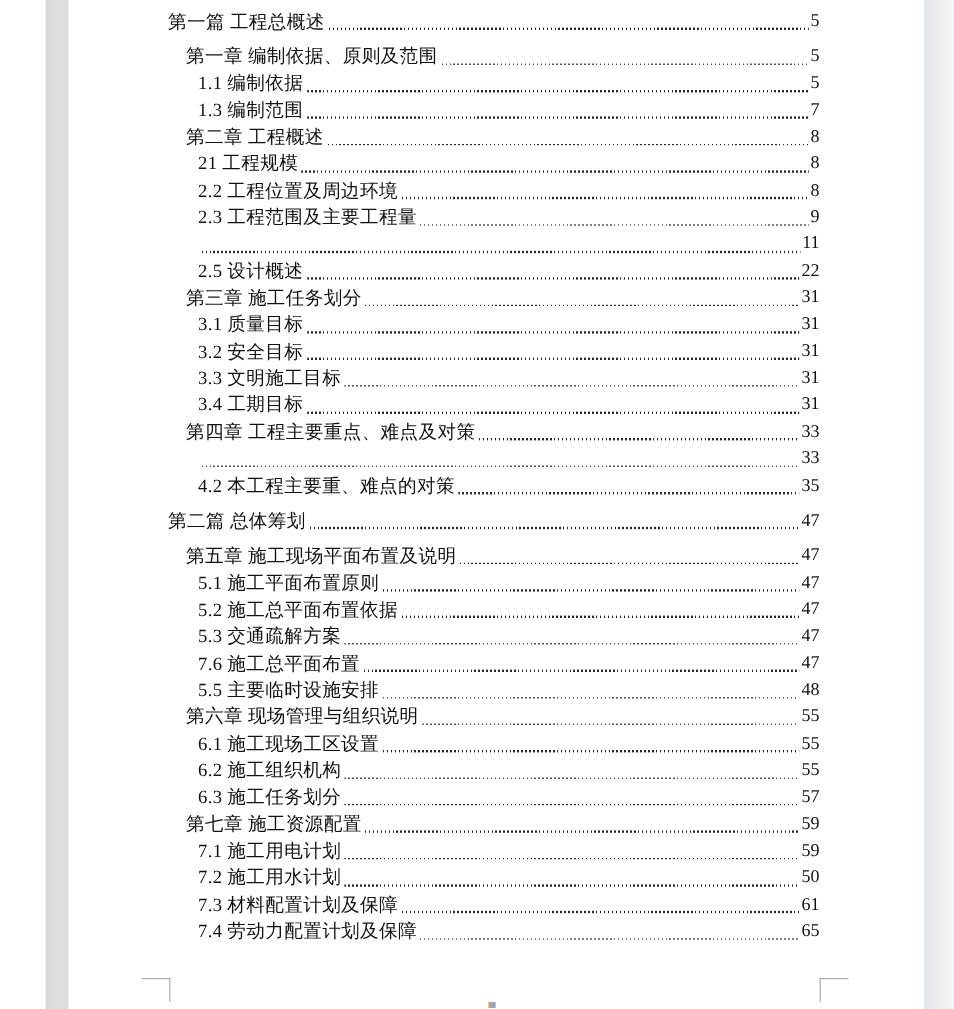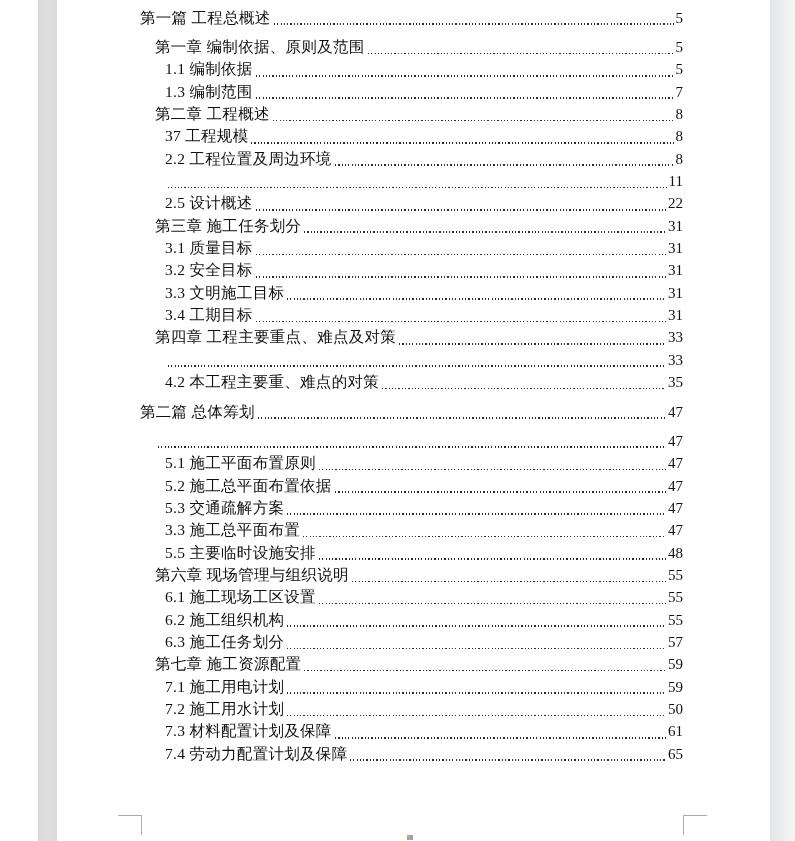--- a/index.html
+++ b/index.html
@@ -145,28 +145,33 @@
     <span class="toc-label">1.3 编制范围</span>
     <span class="dot-leader"></span>
     <span class="toc-page">7</span>
   </div>
         <div class="toc-row lv2">
     <span class="toc-label">第二章 工程概述</span>
     <span class="dot-leader"></span>
     <span class="toc-page">8</span>
   </div>
         <div class="toc-row lv3">
-    <span class="toc-label">37 工程规模</span>
+    <span class="toc-label">21 工程规模</span>
     <span class="dot-leader"></span>
     <span class="toc-page">8</span>
   </div>
         <div class="toc-row lv3">
     <span class="toc-label">2.2 工程位置及周边环境</span>
     <span class="dot-leader"></span>
     <span class="toc-page">8</span>
+  </div>
+        <div class="toc-row lv3">
+    <span class="toc-label">2.3 工程范围及主要工程量</span>
+    <span class="dot-leader"></span>
+    <span class="toc-page">9</span>
   </div>
         <div class="toc-row lv3">
     <span class="dot-leader"></span>
     <span class="toc-page">11</span>
   </div>
         <div class="toc-row lv3">
     <span class="toc-label">2.5 设计概述</span>
     <span class="dot-leader"></span>
     <span class="toc-page">22</span>
   </div>
@@ -208,40 +213,41 @@
     <span class="toc-label">4.2 本工程主要重、难点的对策</span>
     <span class="dot-leader"></span>
     <span class="toc-page">35</span>
   </div>
         <div class="toc-row lv1">
     <span class="toc-label">第二篇 总体筹划</span>
     <span class="dot-leader"></span>
     <span class="toc-page">47</span>
   </div>
         <div class="toc-row lv2">
+    <span class="toc-label">第五章 施工现场平面布置及说明</span>
     <span class="dot-leader"></span>
     <span class="toc-page">47</span>
   </div>
         <div class="toc-row lv3">
     <span class="toc-label">5.1 施工平面布置原则</span>
     <span class="dot-leader"></span>
     <span class="toc-page">47</span>
   </div>
         <div class="toc-row lv3">
     <span class="toc-label">5.2 施工总平面布置依据</span>
     <span class="dot-leader"></span>
     <span class="toc-page">47</span>
   </div>
         <div class="toc-row lv3">
     <span class="toc-label">5.3 交通疏解方案</span>
     <span class="dot-leader"></span>
     <span class="toc-page">47</span>
   </div>
         <div class="toc-row lv3">
-    <span class="toc-label">3.3 施工总平面布置</span>
+    <span class="toc-label">7.6 施工总平面布置</span>
     <span class="dot-leader"></span>
     <span class="toc-page">47</span>
   </div>
         <div class="toc-row lv3">
     <span class="toc-label">5.5 主要临时设施安排</span>
     <span class="dot-leader"></span>
     <span class="toc-page">48</span>
   </div>
         <div class="toc-row lv2">
     <span class="toc-label">第六章 现场管理与组织说明</span>

